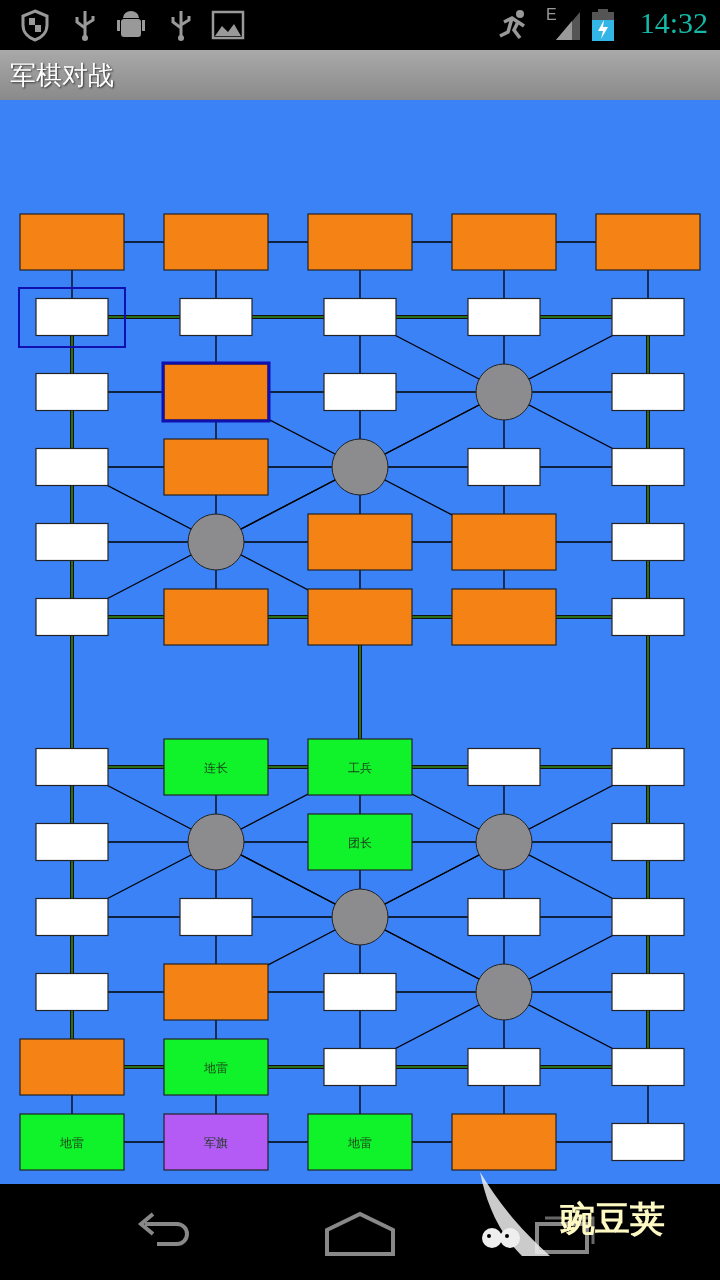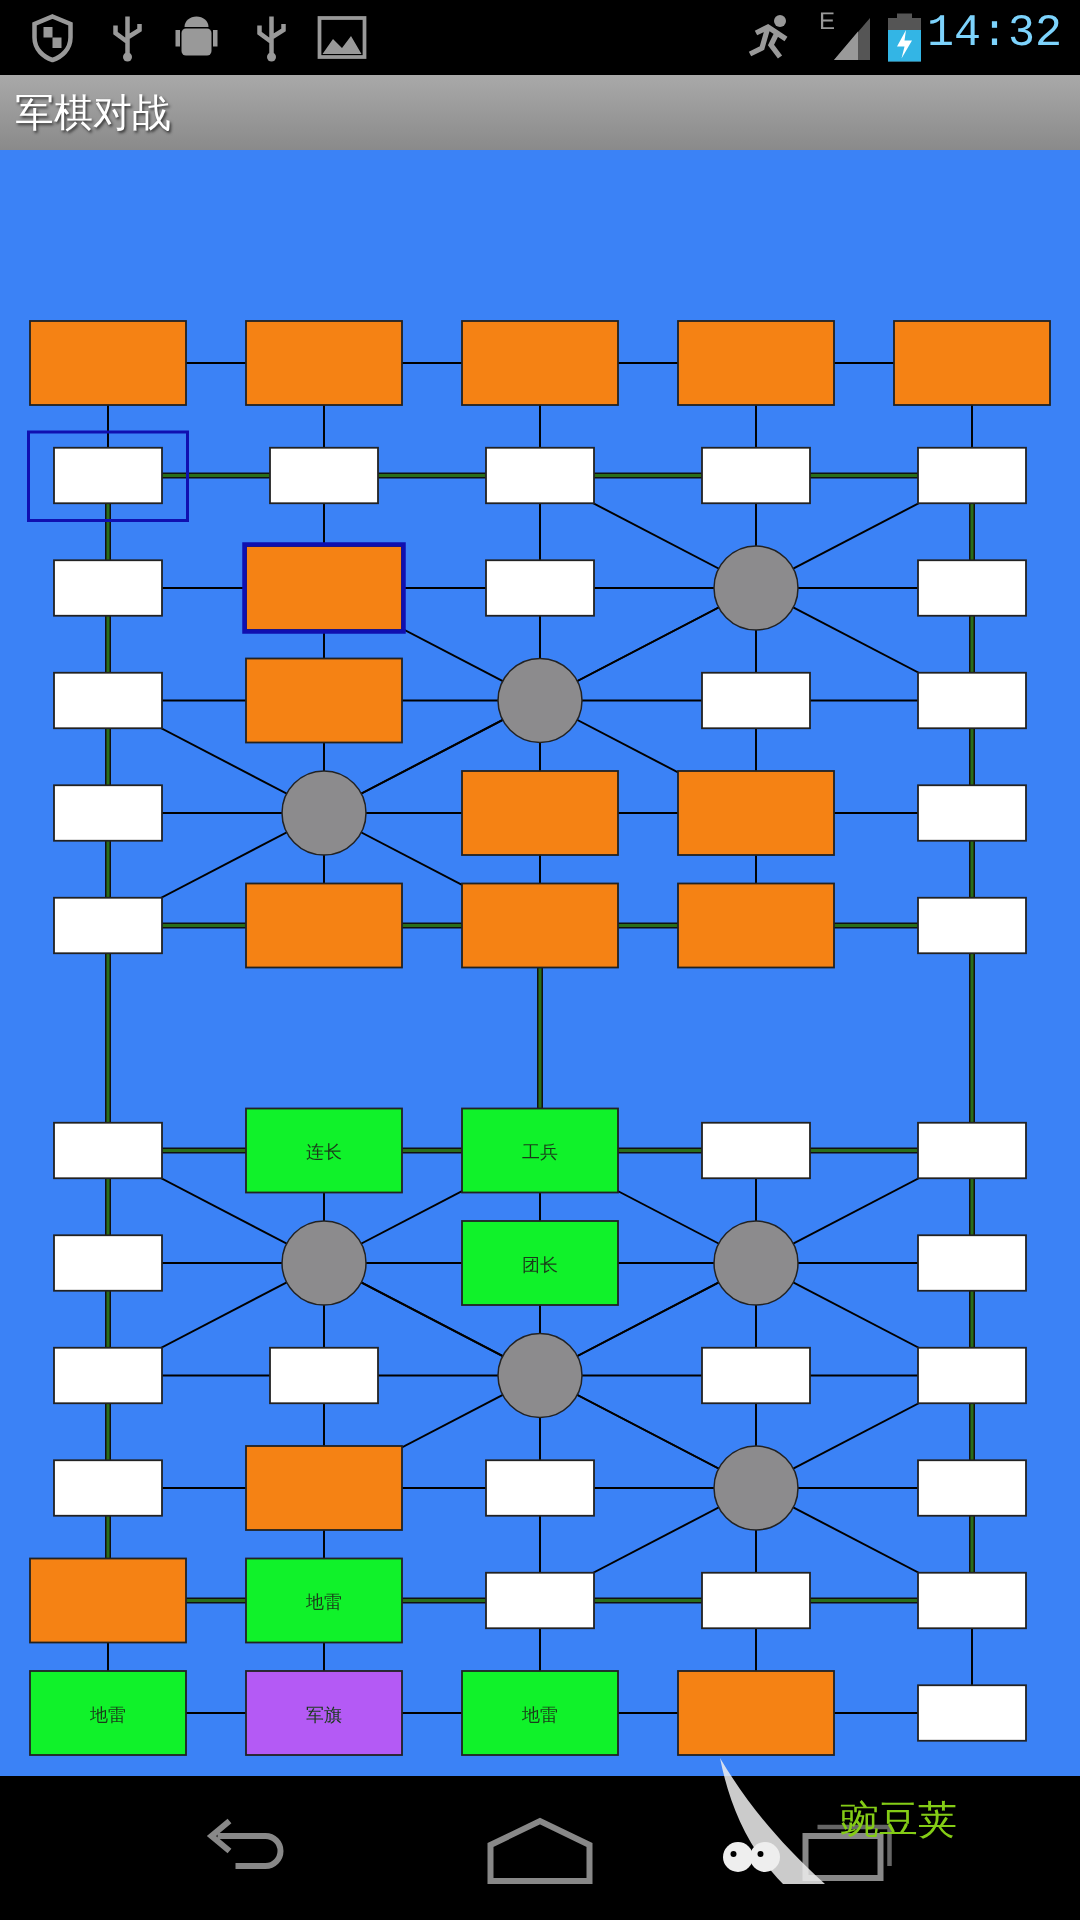--- a/index.html
+++ b/index.html
@@ -1,27 +1,27 @@
 <!DOCTYPE html>
 <html><head>
 <meta charset="utf-8">
 <style>
   html, body { margin:0; padding:0; }
   body { width:720px; height:1280px; background:#000; overflow:hidden; position:relative; font-family:"DejaVu Sans", sans-serif; }
   #statusbar { position:absolute; left:0; top:0; width:720px; height:50px; background:#000; }
   .sb-icon { position:absolute; top:8px; width:34px; height:34px; }
-  #clock { position:absolute; right:12px; top:6px; color:#7dd3fc; font-size:30px; font-family:Liberation Mono, monospace; }
+  #clock { position:absolute; right:12px; top:6px; color:#14b8a6; font-size:30px; font-family:Liberation Serif, serif; }
   #titlebar { position:absolute; left:0; top:50px; width:720px; height:50px; background:linear-gradient(#a9a9a9,#8a8a8a); }
   #title { position:absolute; left:10px; top:8px; color:#fff; font-size:26px; text-shadow:1px 1px 2px #333; }
   #board-area { position:absolute; left:0; top:100px; width:720px; height:1084px; background:#3b82f6; }
   #board { position:absolute; left:0; top:0; }
   #navbar { position:absolute; left:0; top:1184px; width:720px; height:96px; background:#000; }
   .nav-btn { position:absolute; top:20px; width:90px; height:60px; }
   #watermark { position:absolute; left:478px; top:1172px; width:220px; height:90px; }
-  #wm-text { position:absolute; left:560px; top:1196px; color:#84cc16; font-size:26px; font-weight:normal; }
+  #wm-text { position:absolute; left:560px; top:1196px; color:#fef9c3; font-size:35px; font-weight:bold; }
 </style>
 </head>
 <body>
 
 <div id="statusbar">
   <svg class="sb-icon" style="left:18px" viewBox="0 0 34 34">
       <path d="M17 3 L29 8 V17 C29 25 23 30 17 32 C11 30 5 25 5 17 V8 Z" fill="none" stroke="#999" stroke-width="3"></path>
       <rect x="11" y="10" width="6" height="7" fill="#999"></rect>
       <rect x="17" y="17" width="6" height="7" fill="#999"></rect>
     </svg>

